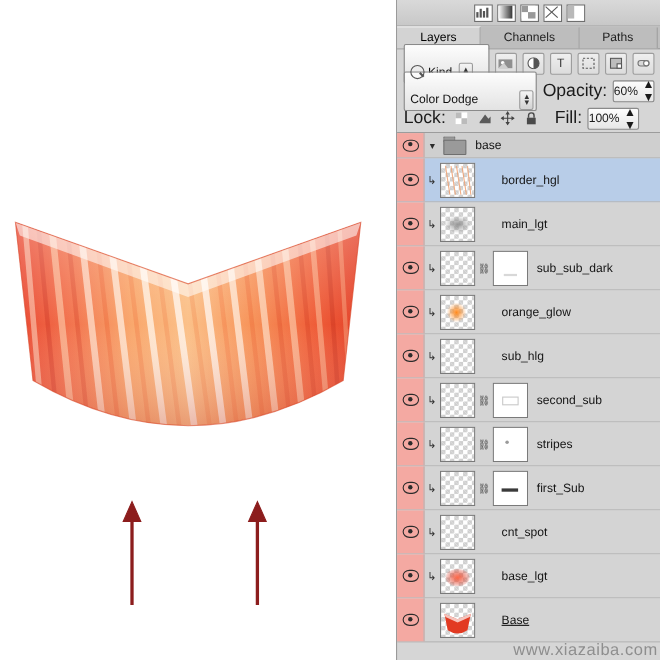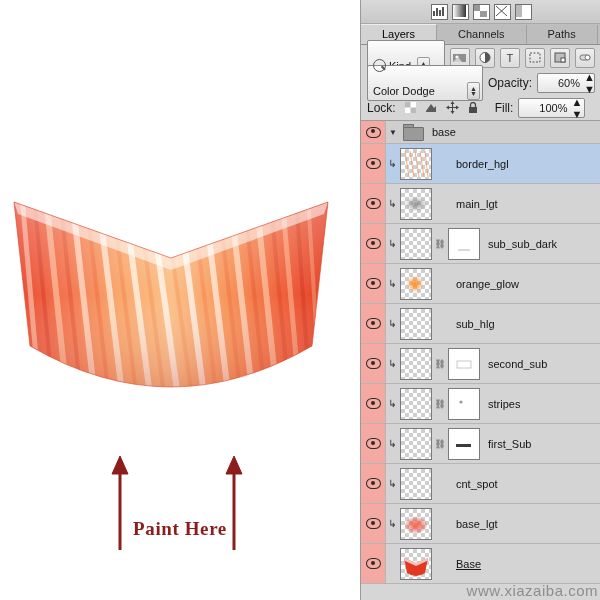--- a/index.html
+++ b/index.html
@@ -37,23 +37,23 @@
   .select .arrows{margin-left:6px;width:11px;height:16px;background:linear-gradient(#f5f5f5,#d2d2d2);
       border:1px solid #9a9a9a;border-radius:2px;display:flex;flex-direction:column;align-items:center;justify-content:center;line-height:5px;font-size:7px;color:#333;}
   .kindsel{width:76px;}
   .kind-ico{width:11px;height:11px;border:1px solid #555;border-radius:50%;margin-right:3px;position:relative;}
   .kind-ico:after{content:"";position:absolute;left:7px;top:7px;width:5px;height:1.6px;background:#555;transform:rotate(45deg);}
   .fico{width:20px;height:18px;border:1px solid #9d9d9d;background:linear-gradient(#efefef,#dcdcdc);
       display:flex;align-items:center;justify-content:center;font-size:11px;color:#3a3a3a;border-radius:2px;}
 
   
   .blendsel{width:130px;}
-  .label{font-size:12px;color:#1a1a1a;}
+  .label{font-size:16px;color:#1a1a1a;}
   .valbox{height:18px;min-width:34px;border:1px solid #8a8a8a;background:linear-gradient(#fdfdfd,#e6e6e6);
-      display:flex;align-items:center;padding:0 2px 0 20px;font-size:11px;border-radius:2px;}
+      display:flex;align-items:center;padding:0 2px 0 0;font-size:11px;border-radius:2px;}
 
   
   .lockicons{display:flex;align-items:center;gap:8px;margin-left:3px;}
   .lk{width:13px;height:13px;display:flex;align-items:center;justify-content:center;font-size:11px;color:#3b3b3b;}
 
   
   .list{border-top:1px solid #9c9c9c;}
   .layer{display:flex;align-items:center;height:39px;border-bottom:1px solid #b5b5b5;background:#d4d4d4;position:relative;}
   .layer.sel{background:#b8cde8;}
   .layer.group{height:22px;background:#cfcfcf;}
@@ -146,21 +146,20 @@
       <svg width="360" height="160" viewBox="0 0 360 160">
         <g fill="#8c1d1d" stroke="#8c1d1d">
           <path d="M120,110 L120,30" stroke-width="3" fill="none"></path>
           <path d="M120,16 L112,34 L128,34 Z"></path>
           <path d="M234,110 L234,30" stroke-width="3" fill="none"></path>
           <path d="M234,16 L226,34 L242,34 Z"></path>
         </g>
       </svg>
     </div>
 
-    <div class="paint-label">Paint Here</div>
   </div>
 
   <div class="panel">
 
     <div class="iconstrip">
       <span class="mini">
         <svg width="13" height="12">
             <rect x="1" y="6" width="2" height="5" fill="#555"></rect>
             <rect x="4" y="3" width="2" height="8" fill="#555"></rect>
             <rect x="7" y="5" width="2" height="6" fill="#555"></rect>

